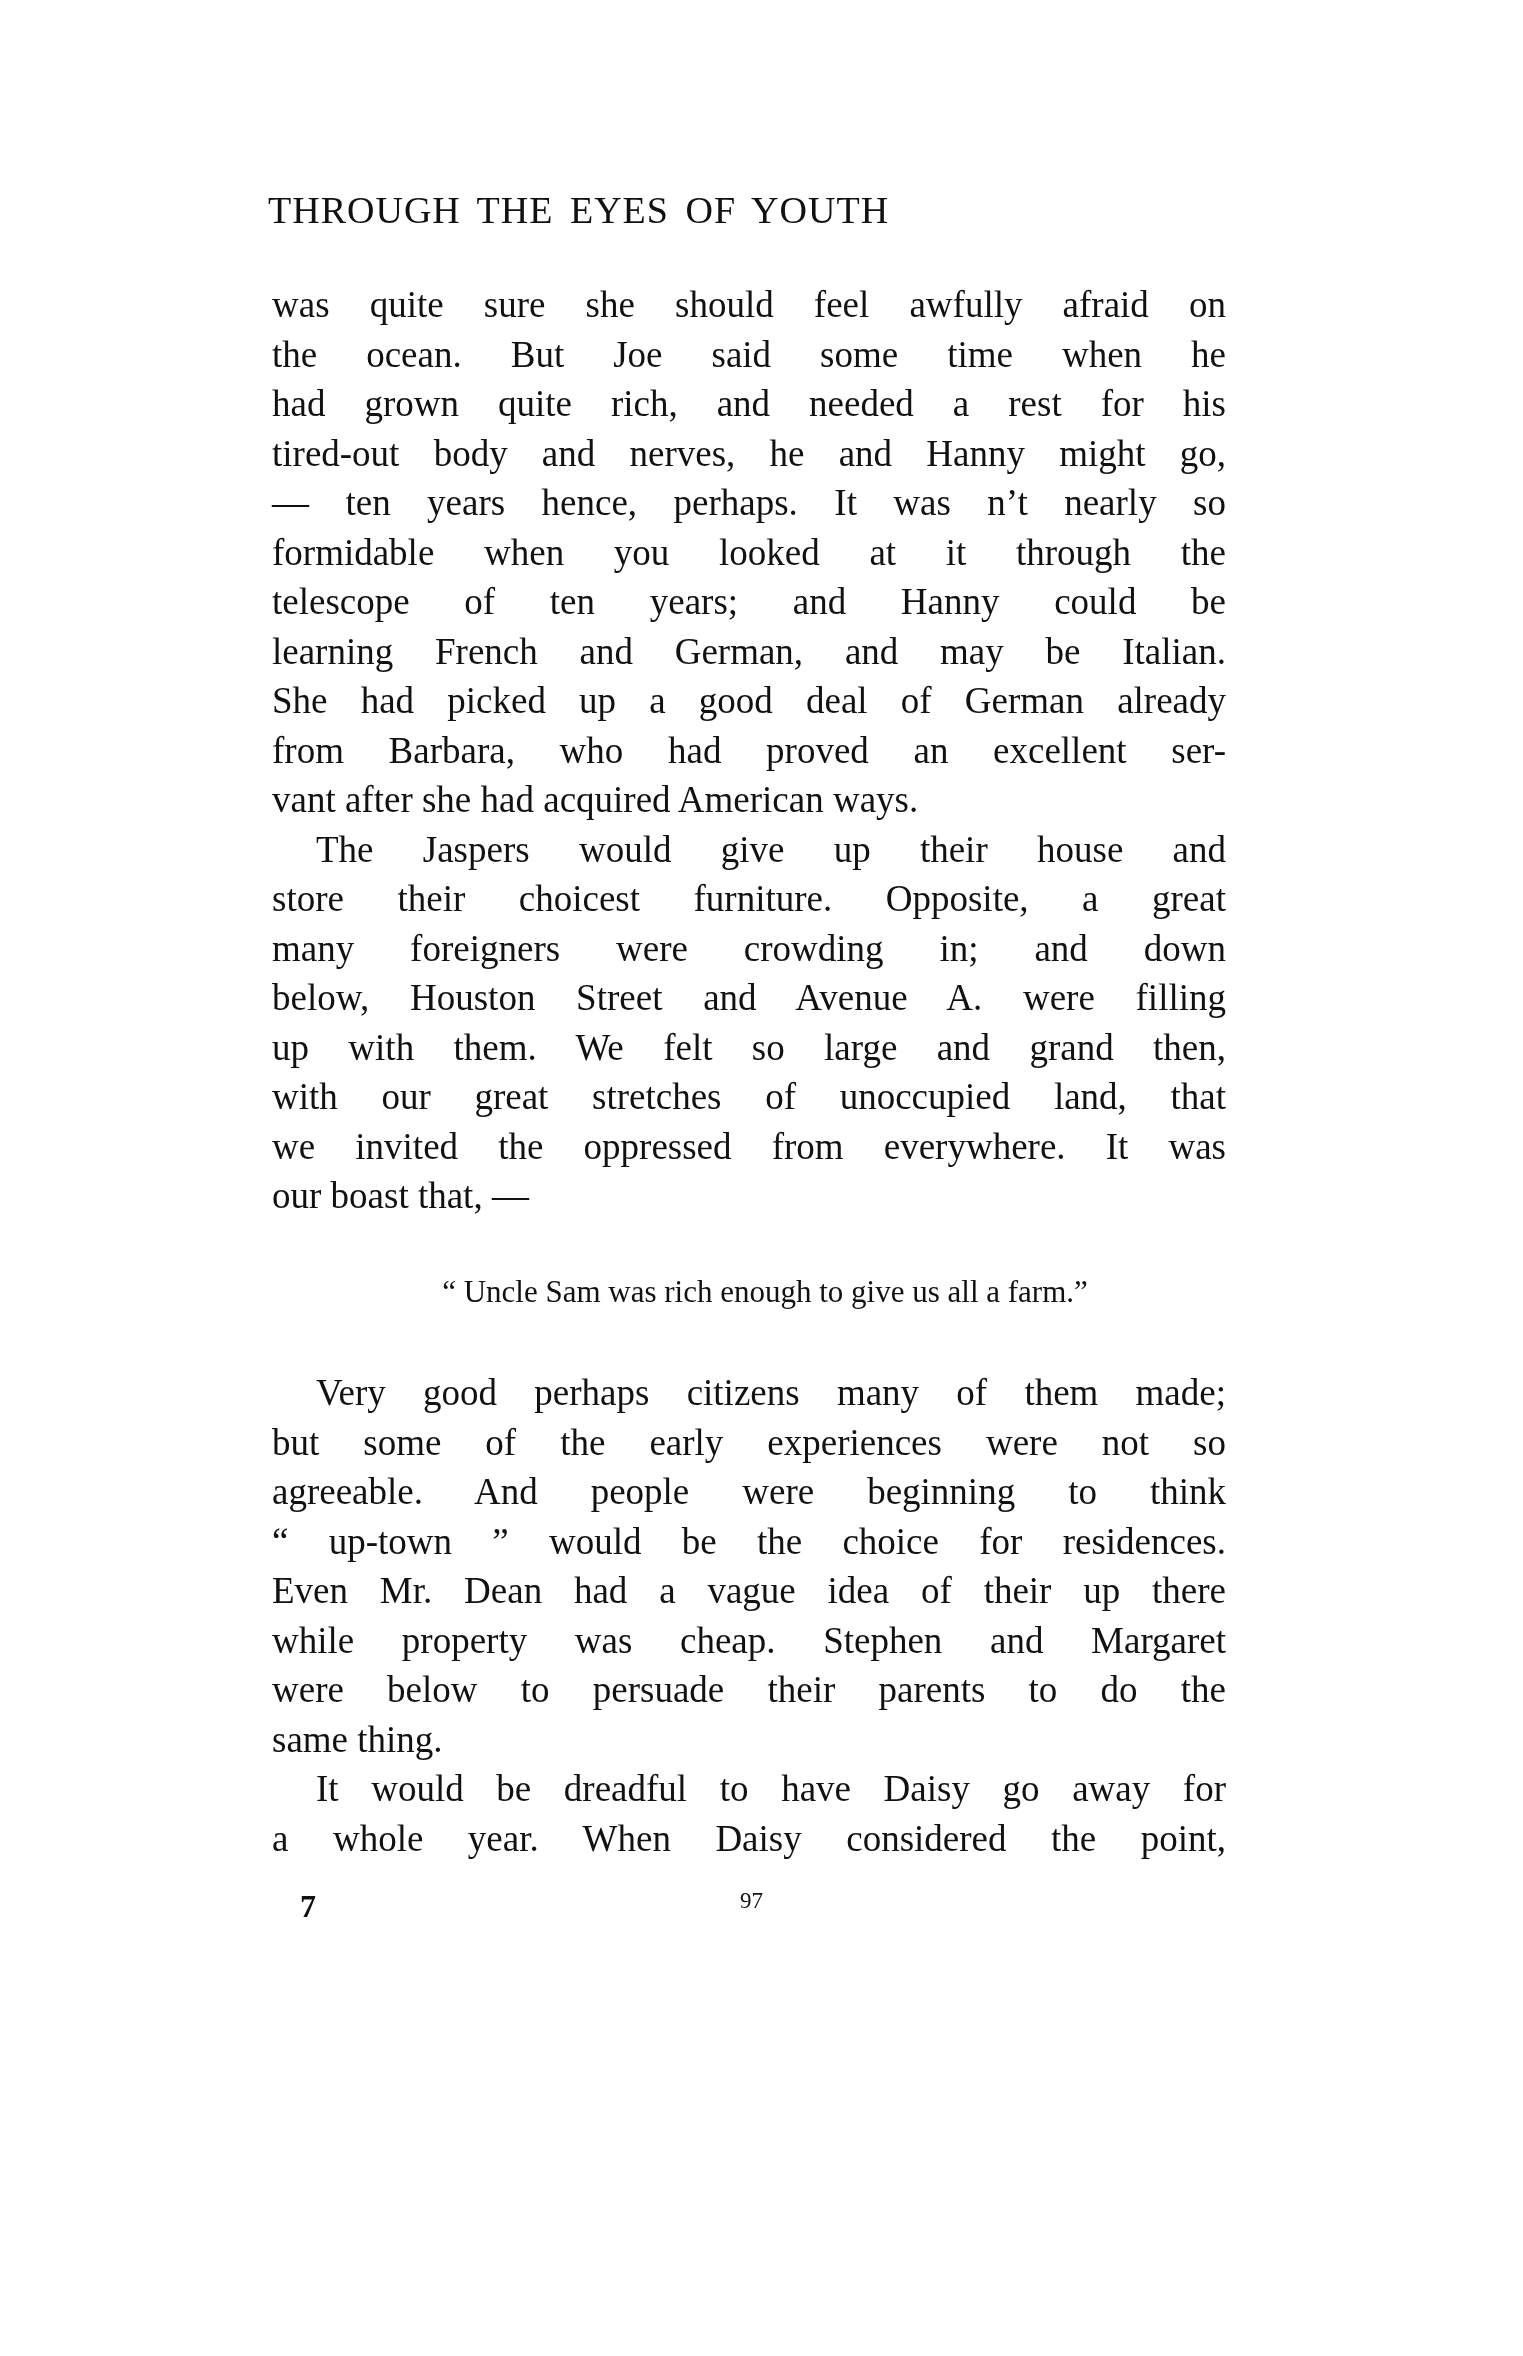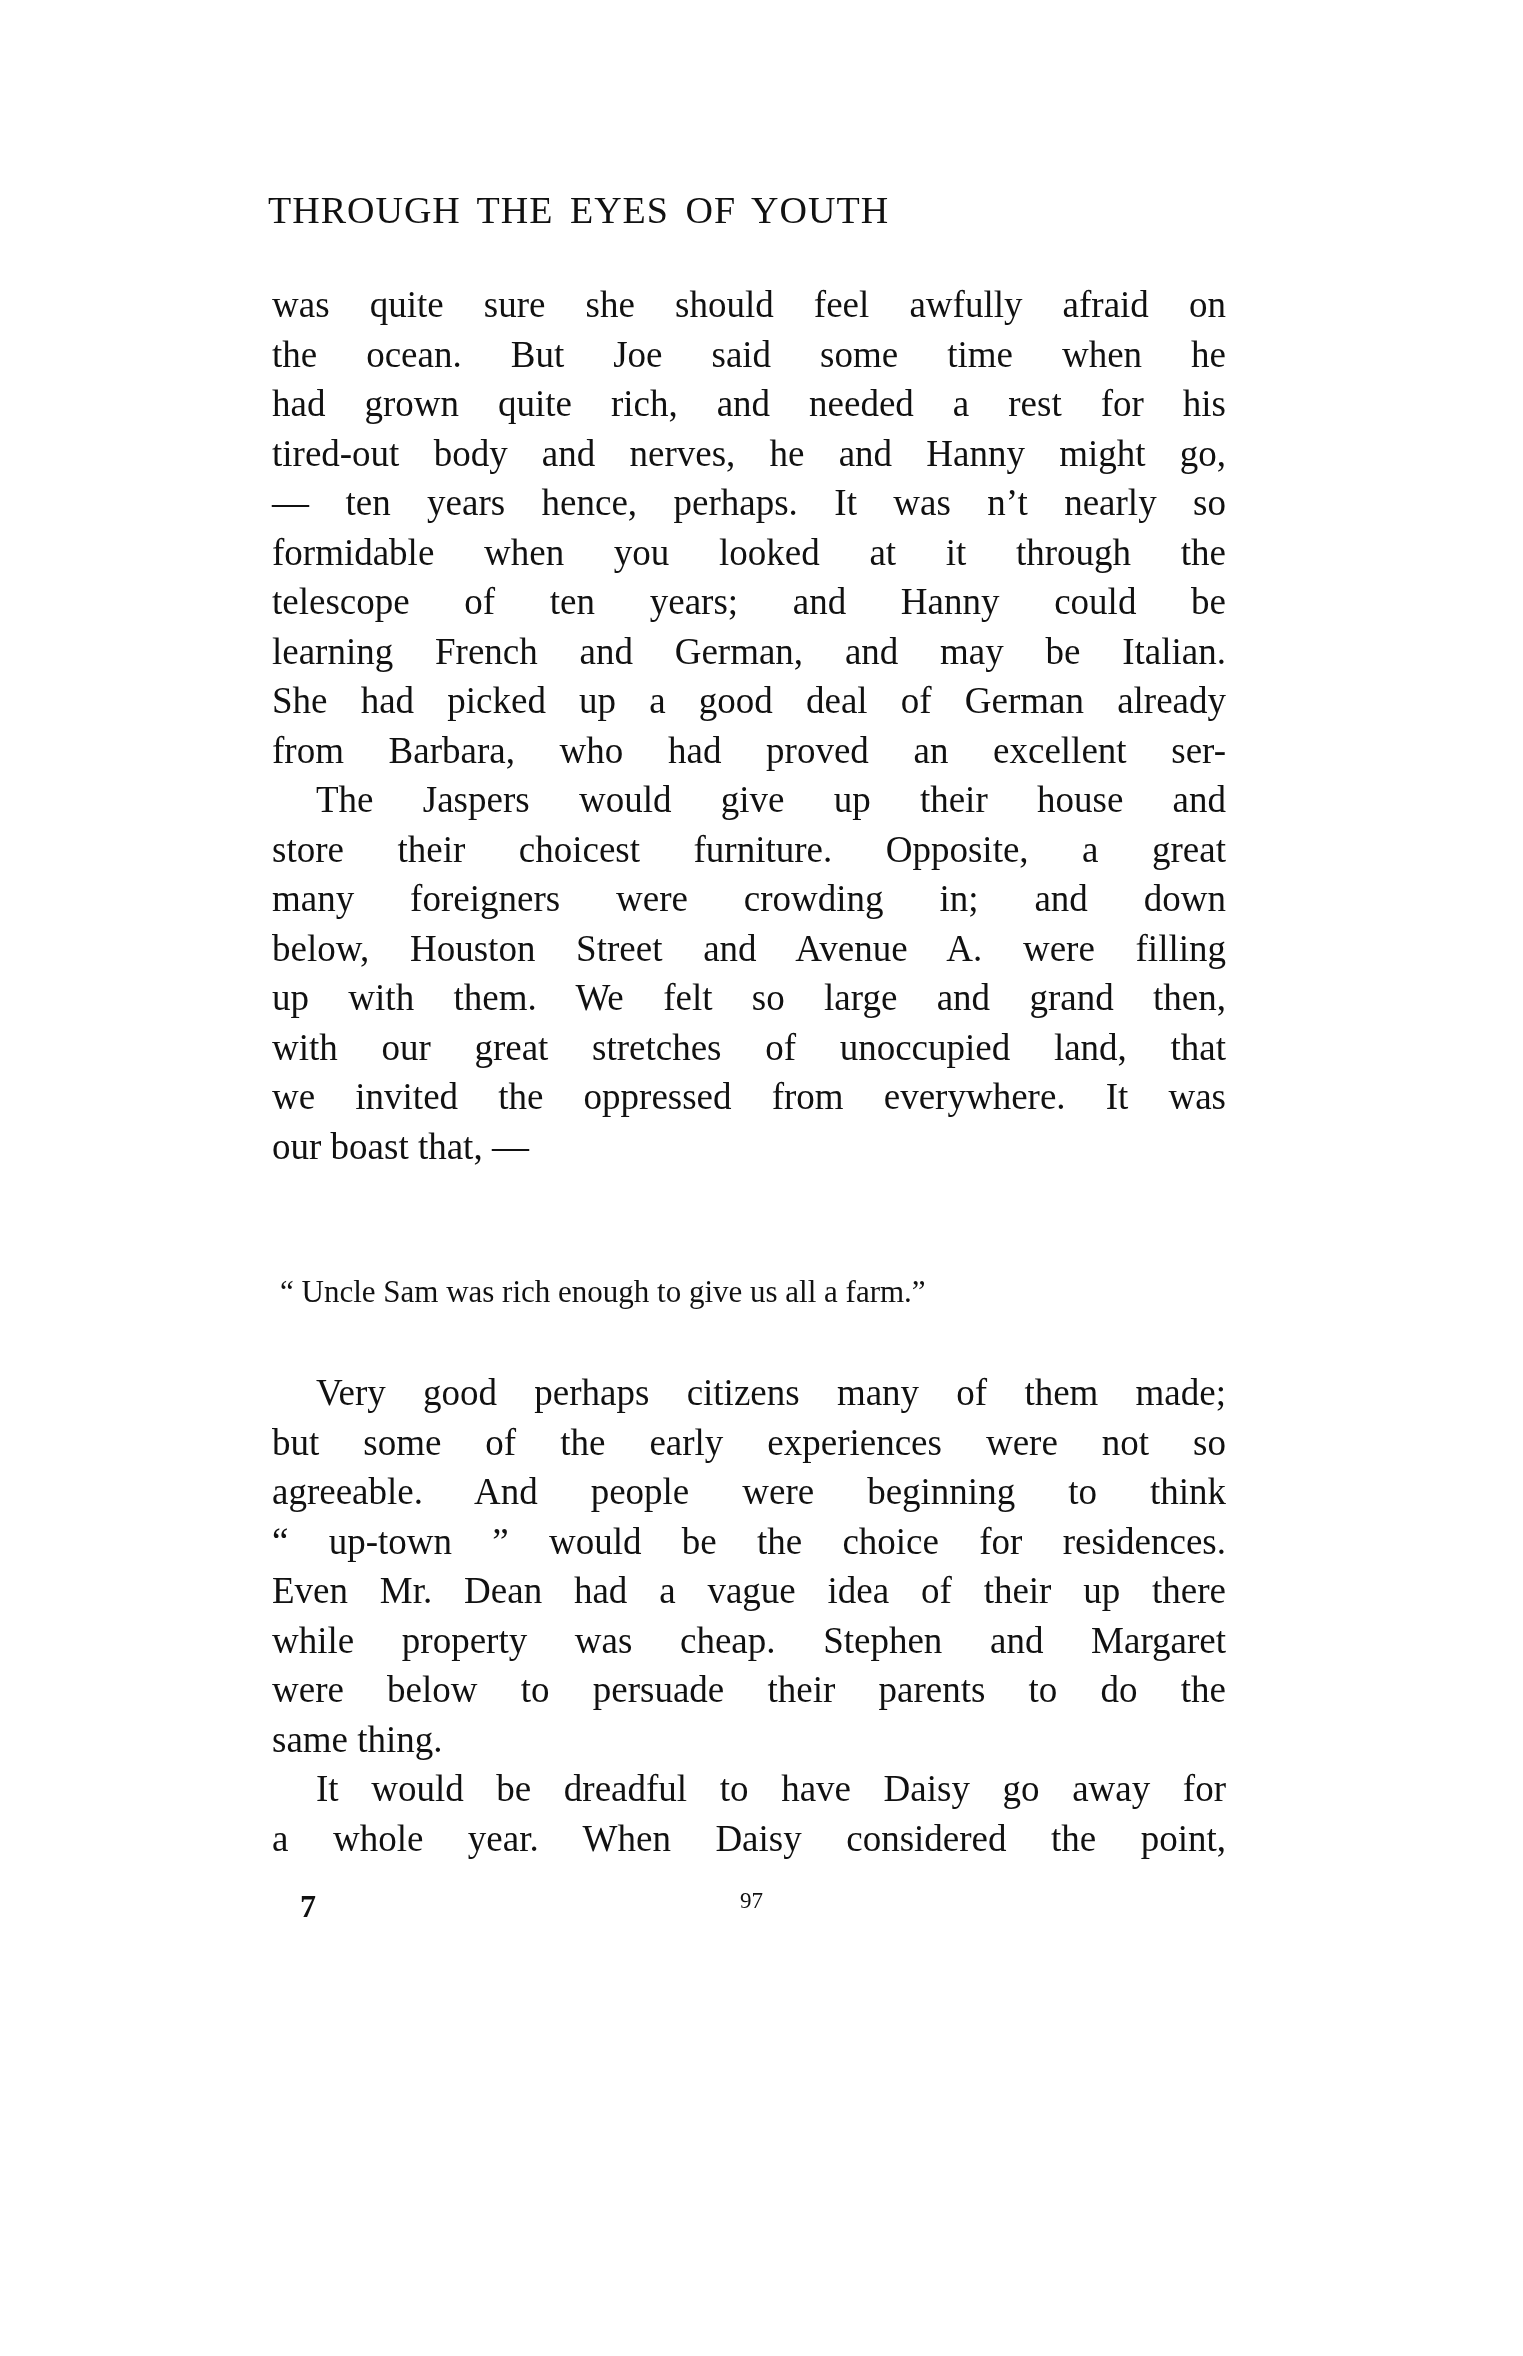--- a/index.html
+++ b/index.html
@@ -16,22 +16,22 @@
     position: absolute; left: 272px; width: 954px; top: 280px;
     font-size: 37px; line-height: 49.5px;
   }
   .line {
     display: block; height: 49.5px; white-space: nowrap;
     text-align: justify; text-align-last: justify;
   }
   .line.last { text-align-last: left; }
   .line.indent { padding-left: 44px; }
   .quote {
-    position: absolute; left: 276px; width: 954px; top: 1270px;
-    text-align: left; font-size: 31px; line-height: 44px;
+    position: absolute; left: 284px; width: 954px; top: 1270px;
+    text-align: center; font-size: 31px; line-height: 44px;
     padding-left: 4px;
   }
   .body-block-2 { top: 1368px; }
   .footer-sig {
     position: absolute; left: 300px; top: 1888px; font-size: 32px; font-weight: bold;
   }
   .footer-page {
     position: absolute; left: 740px; top: 1888px; font-size: 23px;
   }
 </style>
@@ -44,20 +44,21 @@
     <span class="line">was quite sure she should feel awfully afraid on</span>
     <span class="line">the ocean.  But Joe said some time when he</span>
     <span class="line">had grown quite rich, and needed a rest for his</span>
     <span class="line">tired-out body and nerves, he and Hanny might go,</span>
     <span class="line">— ten years hence, perhaps.  It was n’t nearly so</span>
     <span class="line">formidable when you looked at it through the</span>
     <span class="line">telescope of ten years; and Hanny could be</span>
     <span class="line">learning French and German, and may be Italian.</span>
     <span class="line">She had picked up a good deal of German already</span>
     <span class="line">from Barbara, who had proved an excellent ser-</span>
+    <span class="line last">vant after she had acquired American ways.</span>
     <span class="line indent">The Jaspers would give up their house and</span>
     <span class="line">store their choicest furniture.  Opposite, a great</span>
     <span class="line">many foreigners were crowding in; and down</span>
     <span class="line">below, Houston Street and Avenue A. were filling</span>
     <span class="line">up with them.  We felt so large and grand then,</span>
     <span class="line">with our great stretches of unoccupied land, that</span>
     <span class="line">we invited the oppressed from everywhere.  It was</span>
     <span class="line last">our boast that, —</span>
   </div>
 

